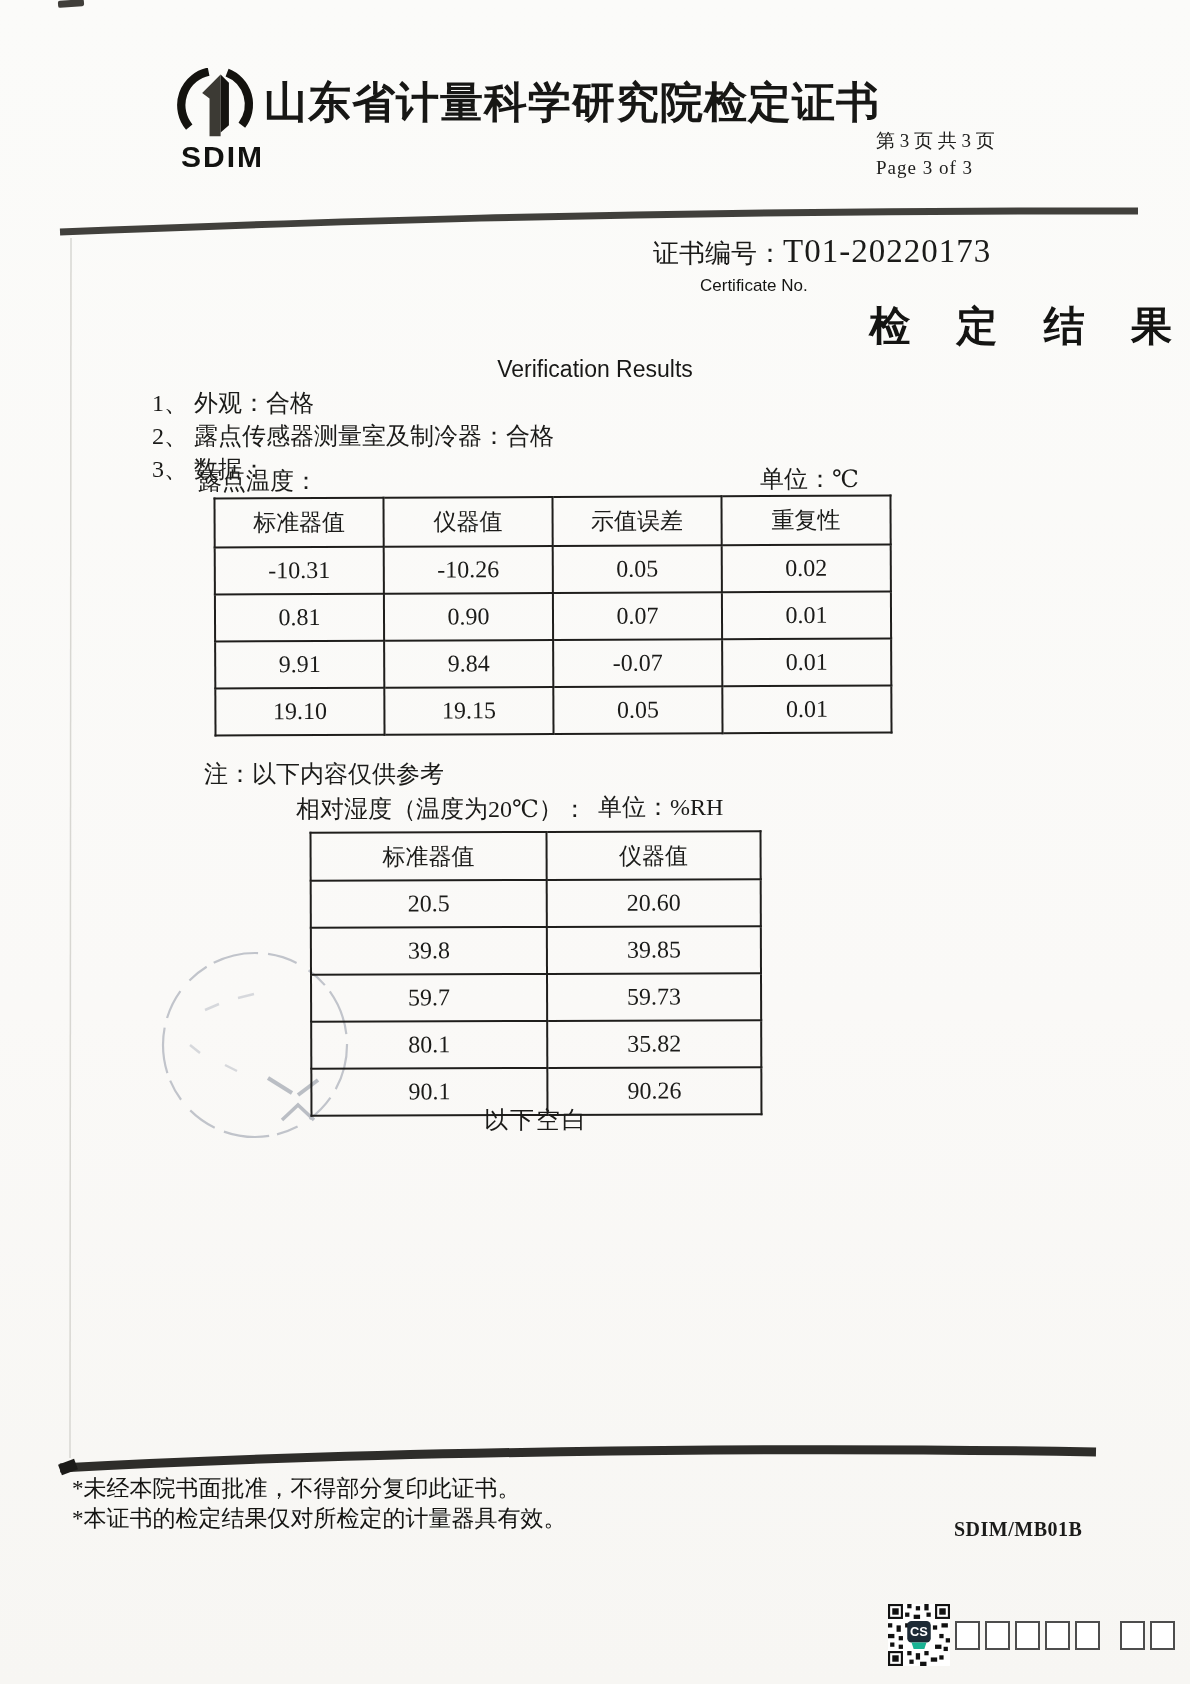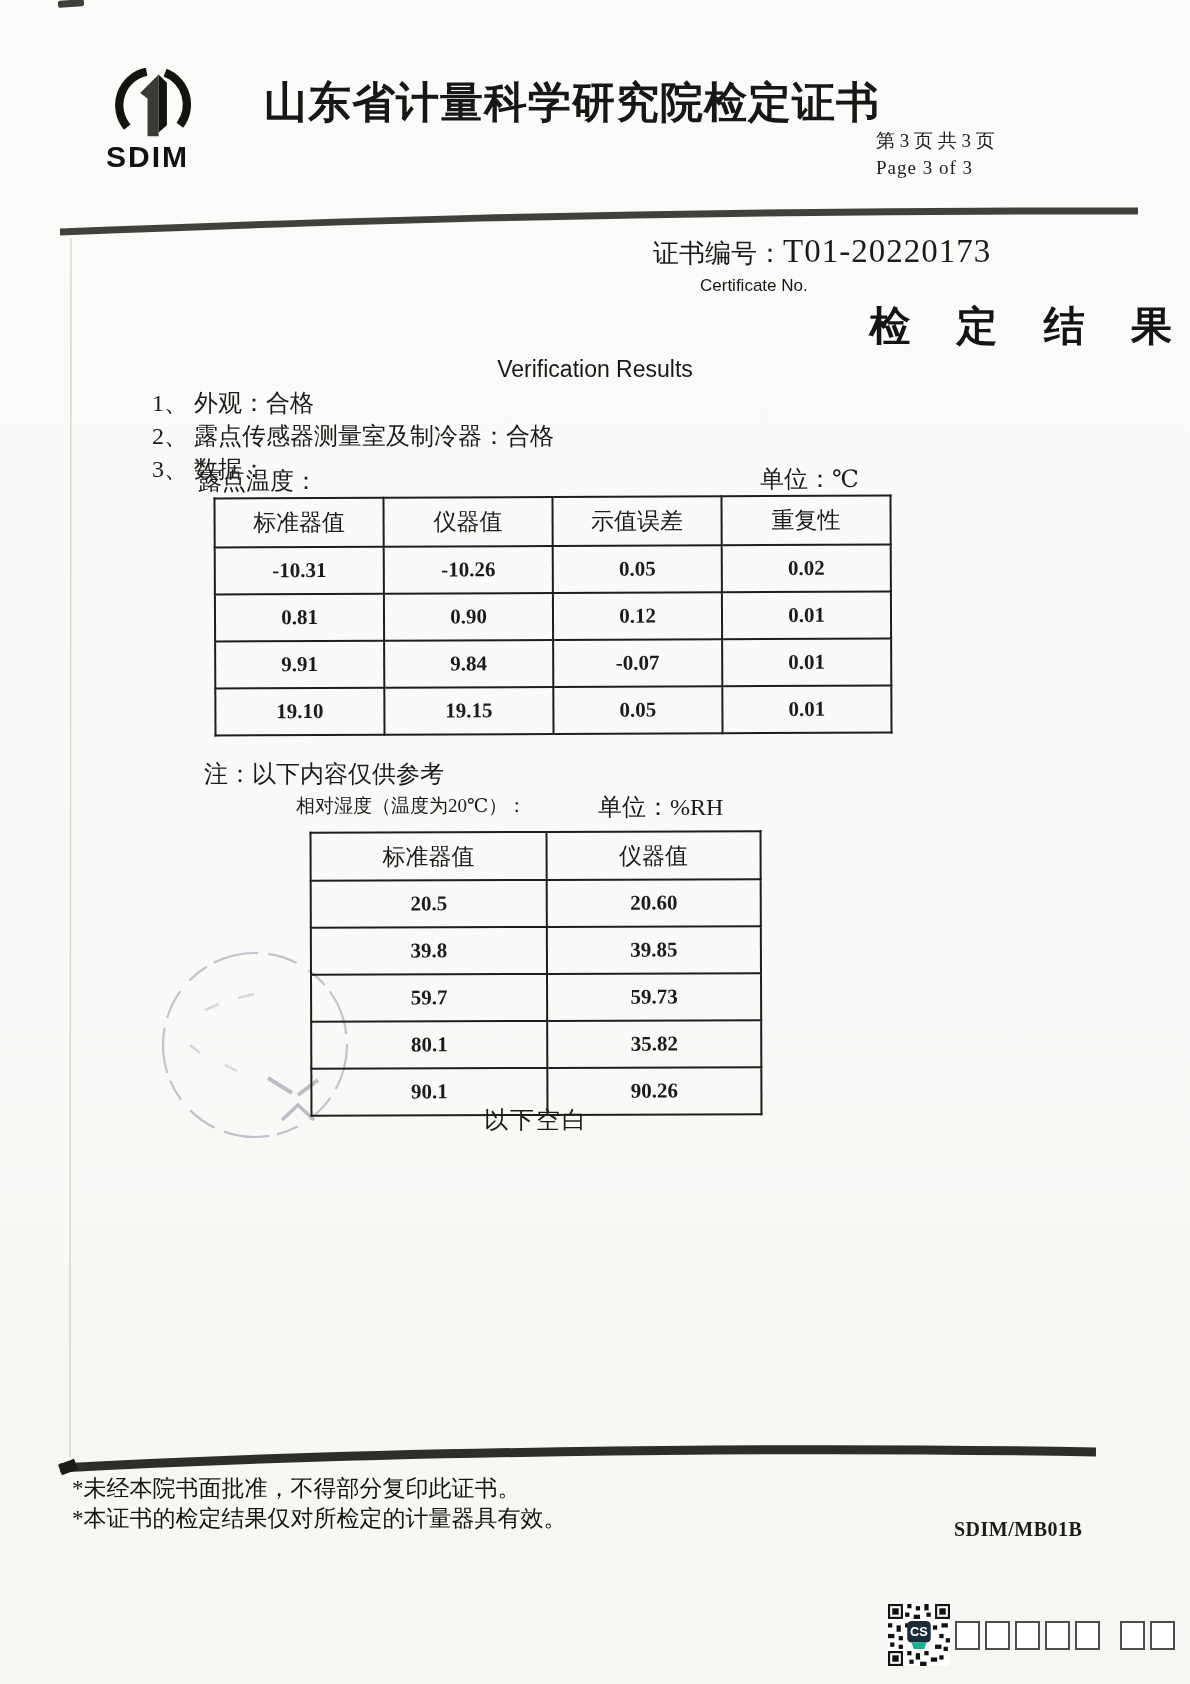--- a/index.html
+++ b/index.html
@@ -10,21 +10,21 @@
     background:linear-gradient(180deg,#fbfbf9 0%,#faf9f7 60%,#f7f6f3 100%);
     overflow:hidden;
     font-family:"Liberation Serif","DejaVu Serif",serif;
     color:#1b1b19;
   }
   .abs{position:absolute;}
   .zh{font-family:"Liberation Serif","DejaVu Serif",serif;}
   .sans{font-family:"Liberation Sans","DejaVu Sans",sans-serif;}
 
   
-  .logo-wrap{left:106px;top:68px;width:158px;text-align:left;}
+  .logo-wrap{left:106px;top:68px;width:158px;text-align:right;}
   .logo-text{font-family:"Liberation Sans","DejaVu Sans",sans-serif;font-weight:800;font-size:30px;letter-spacing:2px;color:#121210;margin-top:-4px;}
   .title-zh{left:264px;top:74px;font-size:43px;font-weight:700;letter-spacing:1px;white-space:nowrap;color:#171715;}
   .title-en{left:312px;top:138px;font-size:28px;font-weight:700;letter-spacing:.5px;white-space:nowrap;color:#141412;}
   .pageinfo{left:876px;top:127px;font-size:19px;line-height:27px;color:#20201e;}
   .pageinfo .en{letter-spacing:1px;}
 
   
   .cert-row{left:653px;top:233px;white-space:nowrap;}
   .cert-label{font-size:26px;}
   .cert-value{font-size:33px;letter-spacing:1px;font-weight:400;}
@@ -32,28 +32,28 @@
 
   
   .h-results{left:0;top:299px;width:100%;text-align:right;font-size:41px;font-weight:700;letter-spacing:18px;text-indent:18px;color:#141412;}
   .h-results-en{left:0;top:356px;width:100%;text-align:center;font-size:23px;color:#181816;}
 
   .list-item{left:152px;font-size:24px;white-space:nowrap;}
 
   .t1-caption{left:198px;top:465px;font-size:24px;}
   .t1-unit{left:760px;top:463px;font-size:24px;}
   .note-line{left:204px;top:758px;font-size:24px;}
-  .t2-caption{left:296px;top:793px;font-size:19px;}
+  .t2-caption{left:296px;top:793px;font-size:24px;}
   .t2-unit{left:598px;top:791px;font-size:24px;}
   .end-marker{left:310px;top:1104px;width:452px;text-align:center;font-size:24px;letter-spacing:2px;}
 
   table.doc{border-collapse:collapse;table-layout:fixed;background:transparent;}
   table.doc td,table.doc th{border:2px solid #1f1e1c;text-align:center;padding:0;}
   table.doc th{font-size:23px;font-weight:400;}
-  table.doc td{font-size:21px;font-weight:700;}
+  table.doc td{font-size:24px;font-weight:400;}
   .t1{left:214px;top:496px;width:678px;transform:rotate(-0.25deg);}
   .t1 th{height:47px;}
   .t1 td{height:45px;}
   .t2{left:310px;top:831px;width:452px;transform:rotate(-0.2deg);}
   .t2 th{height:46px;}
   .t2 td{height:45px;}
   .t2 .c1{width:52%;}
 
   
   .foot-notes{left:72px;top:1474px;font-size:23px;line-height:30px;color:#141412;}
@@ -133,21 +133,21 @@
       </tr>
       <tr>
         <td>-10.31</td>
         <td>-10.26</td>
         <td>0.05</td>
         <td>0.02</td>
       </tr>
       <tr>
         <td>0.81</td>
         <td>0.90</td>
-        <td>0.12</td>
+        <td>0.07</td>
         <td>0.01</td>
       </tr>
       <tr>
         <td>9.91</td>
         <td>9.84</td>
         <td>-0.07</td>
         <td>0.01</td>
       </tr>
       <tr>
         <td>19.10</td>

